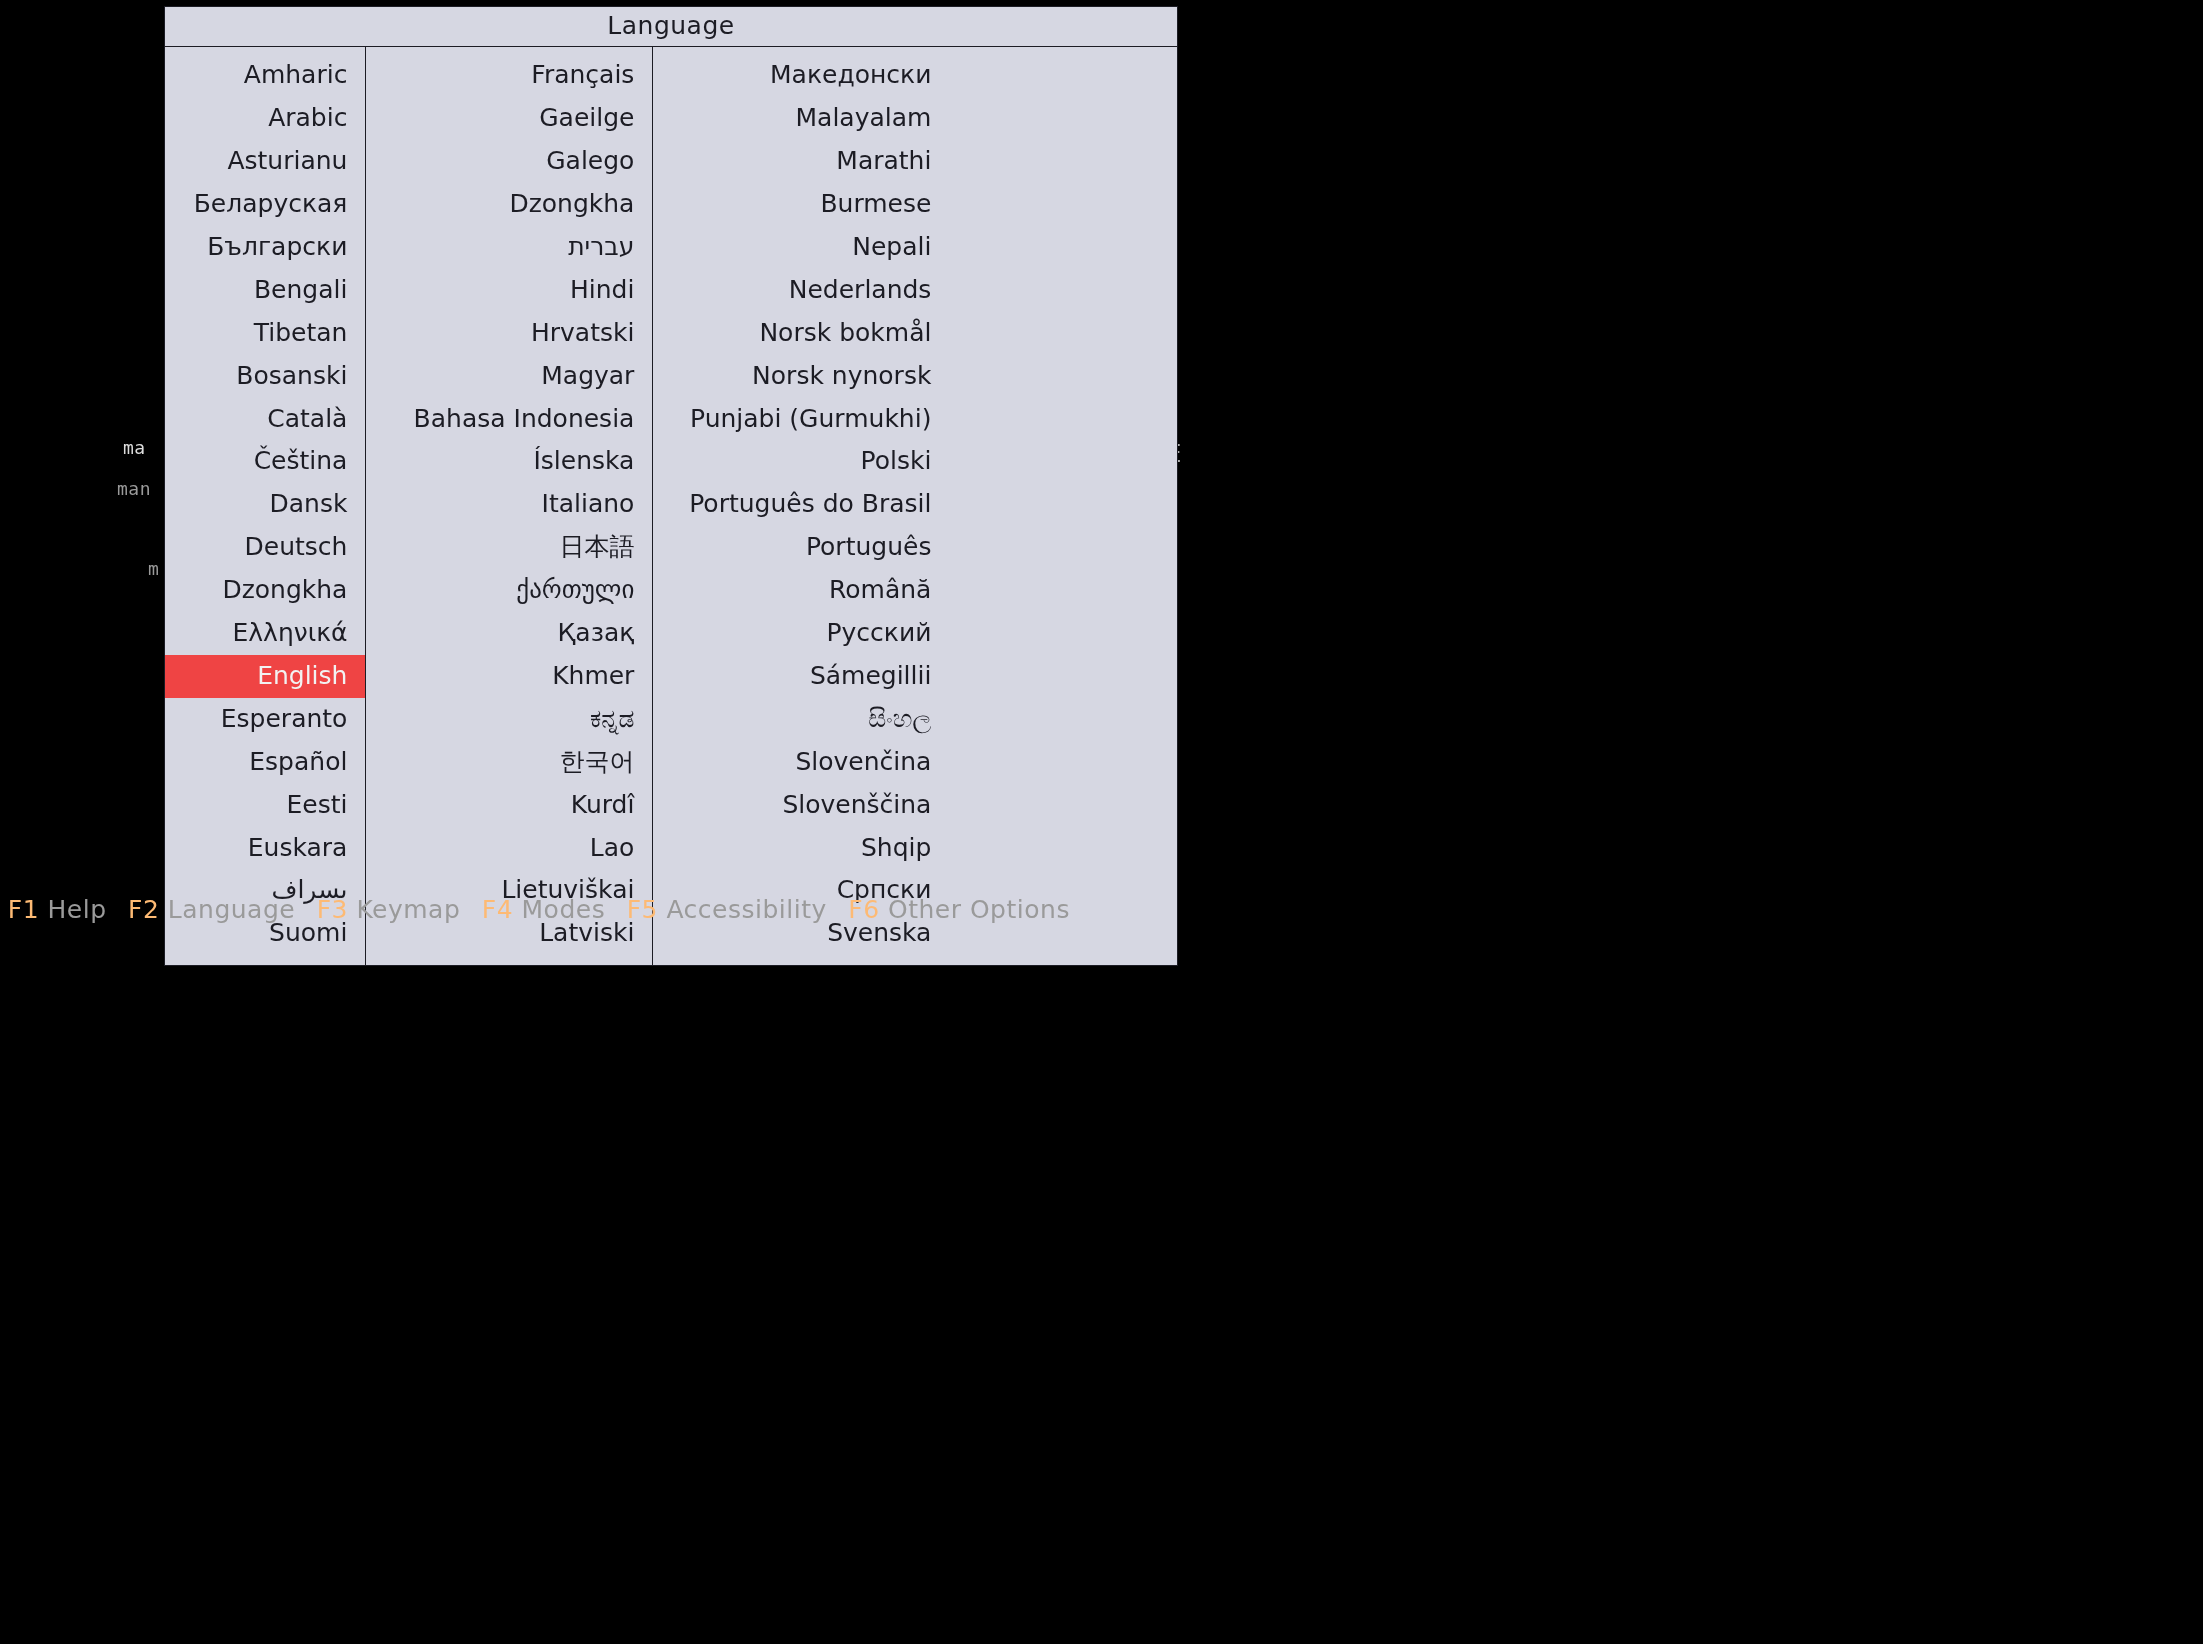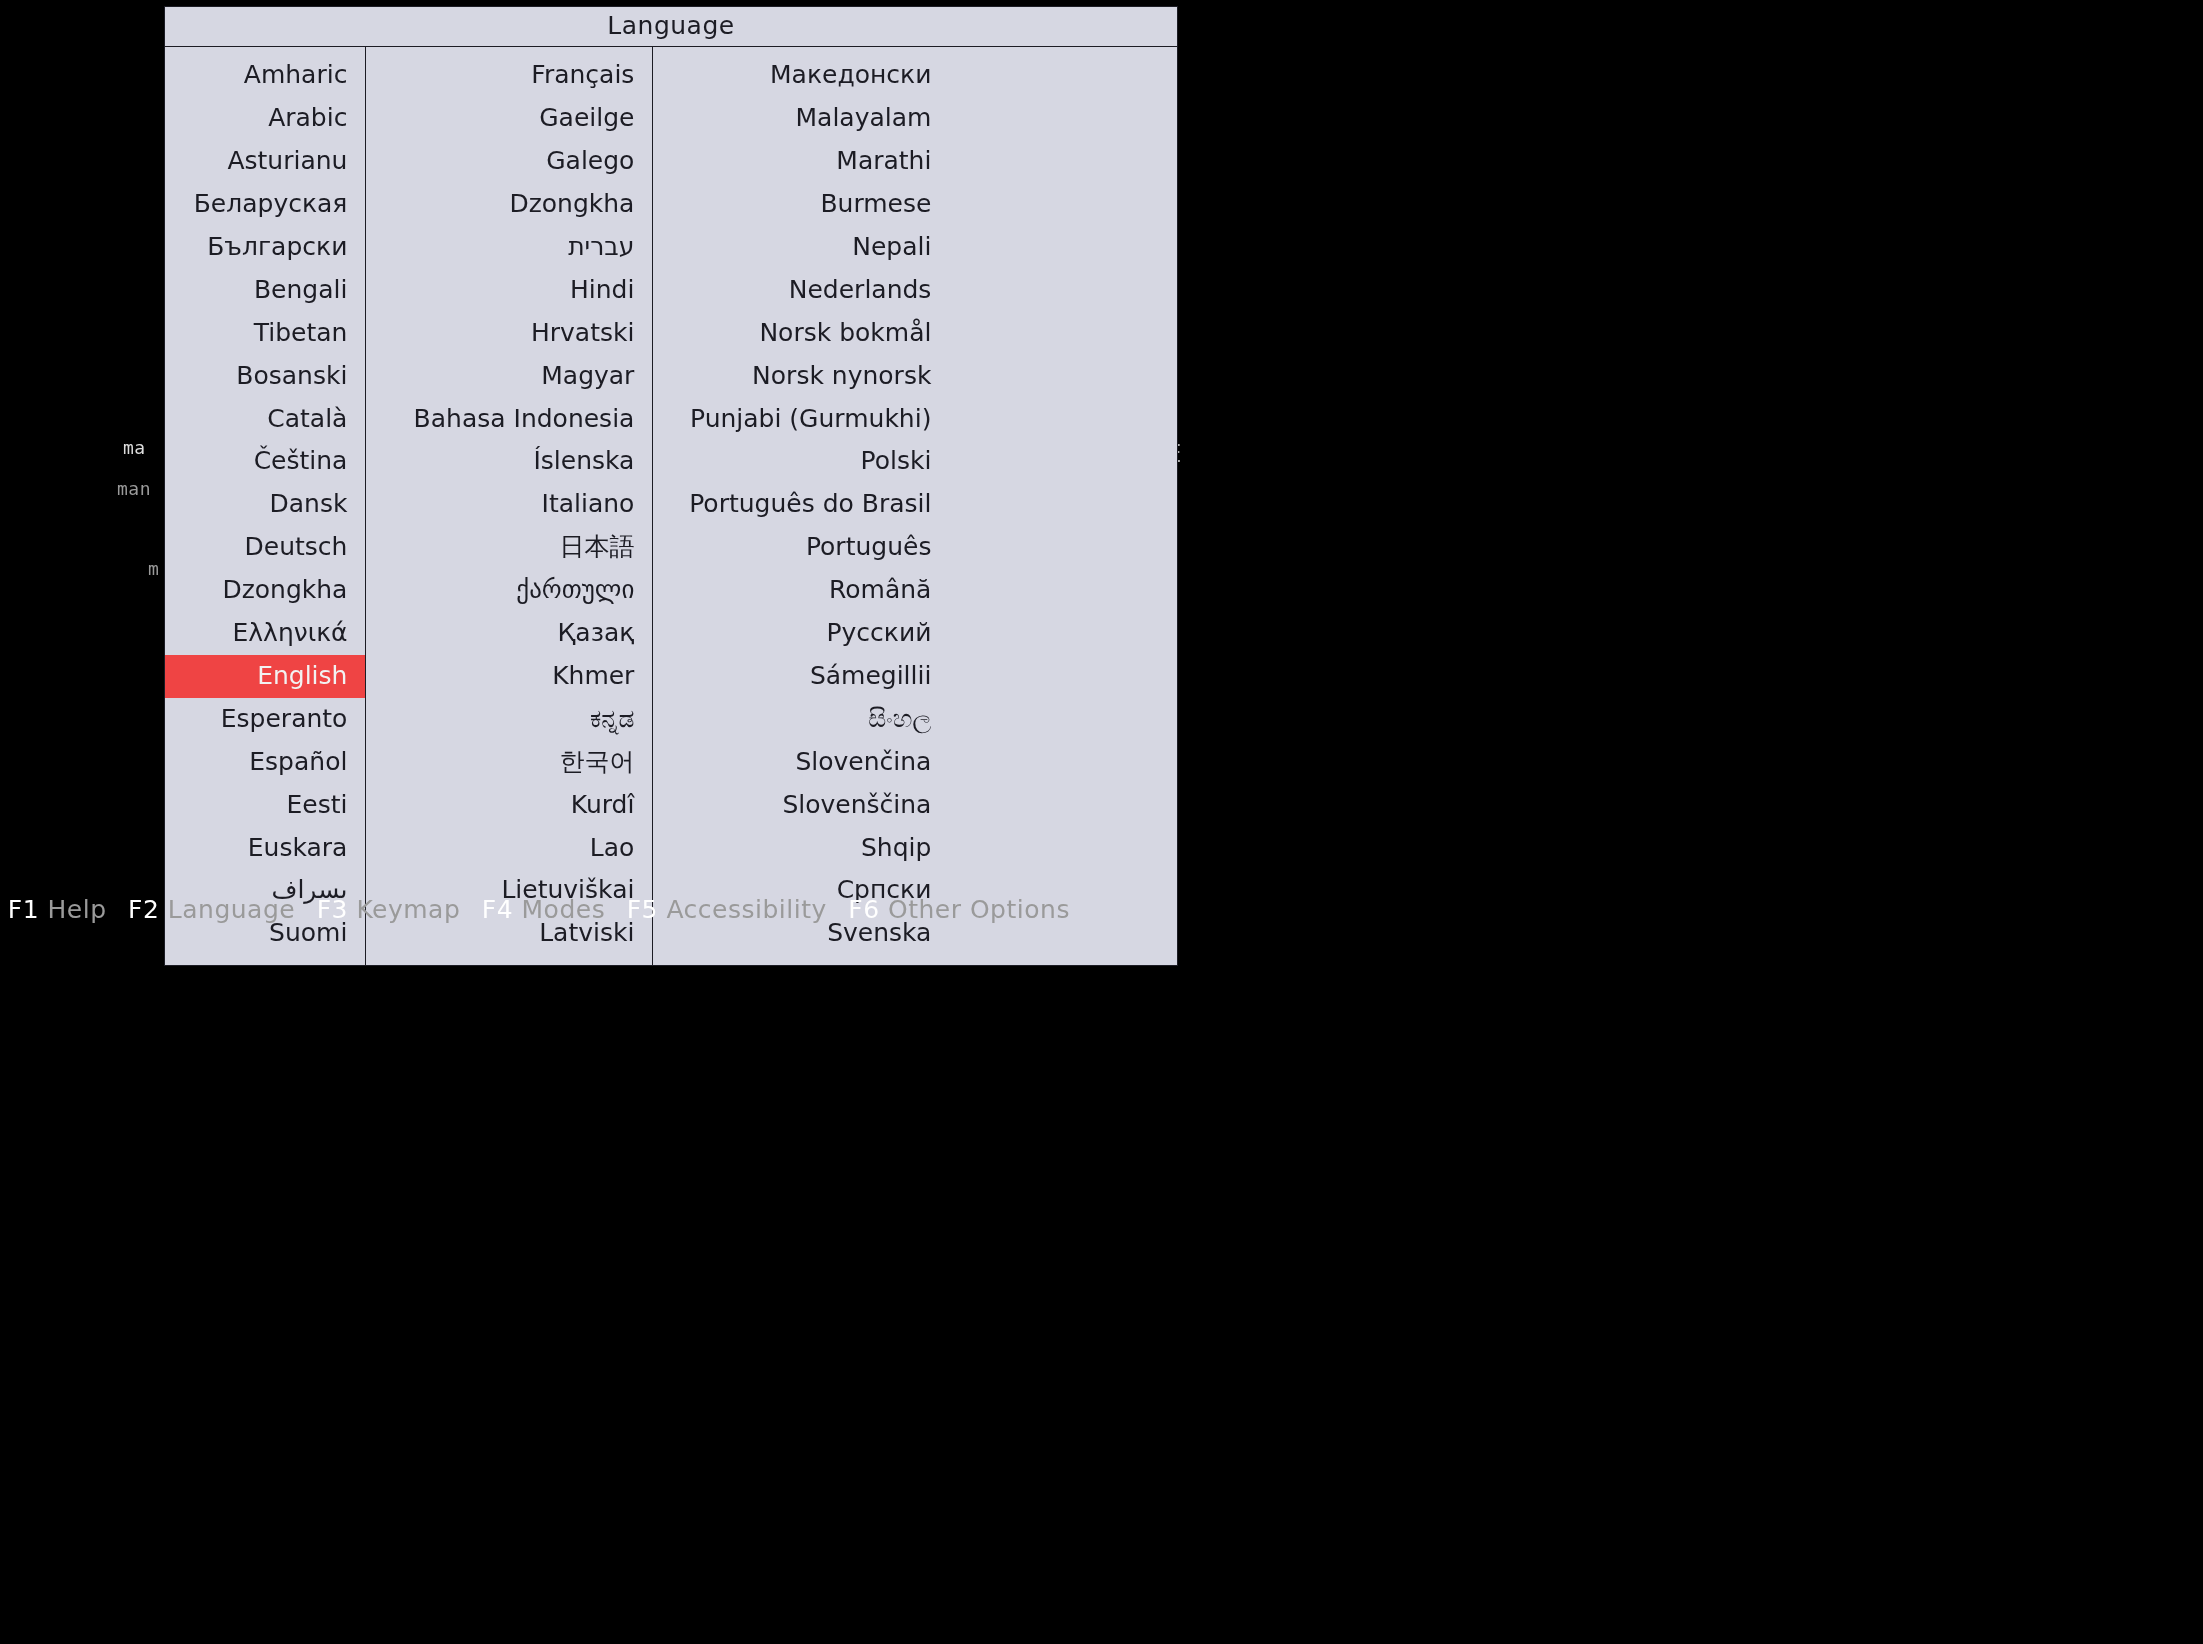--- a/index.html
+++ b/index.html
@@ -85,21 +85,21 @@
     font-size: 25px;
     font-family: "DejaVu Sans", sans-serif;
     letter-spacing: 0.5px;
     display: flex;
     gap: 21.5px;
     color: #9a9a9a;
   }
   .fkeys .fk {
     white-space: nowrap;
   }
-  .fkeys .key { color: #ffffff; }
+  .fkeys .key { color: #fdba74; }
 </style>
 </head>
 <body>
 
 <div class="screen">
 
   <div class="bg-text bg1">ma</div>
   <div class="bg-text bg2">man</div>
   <div class="bg-text bg3">m</div>
   <div class="bg-text bg4">D STORAGE</div>

